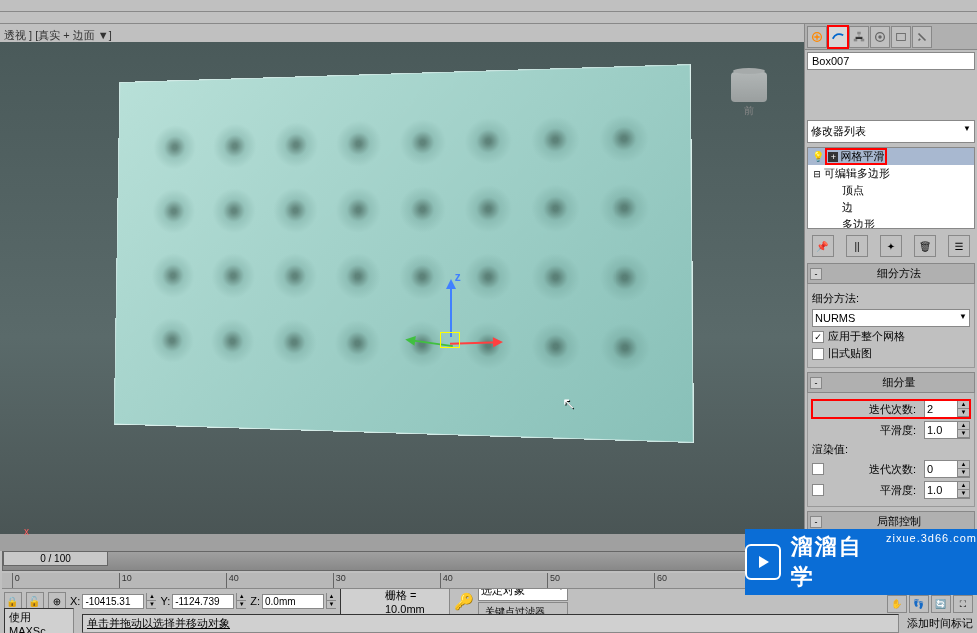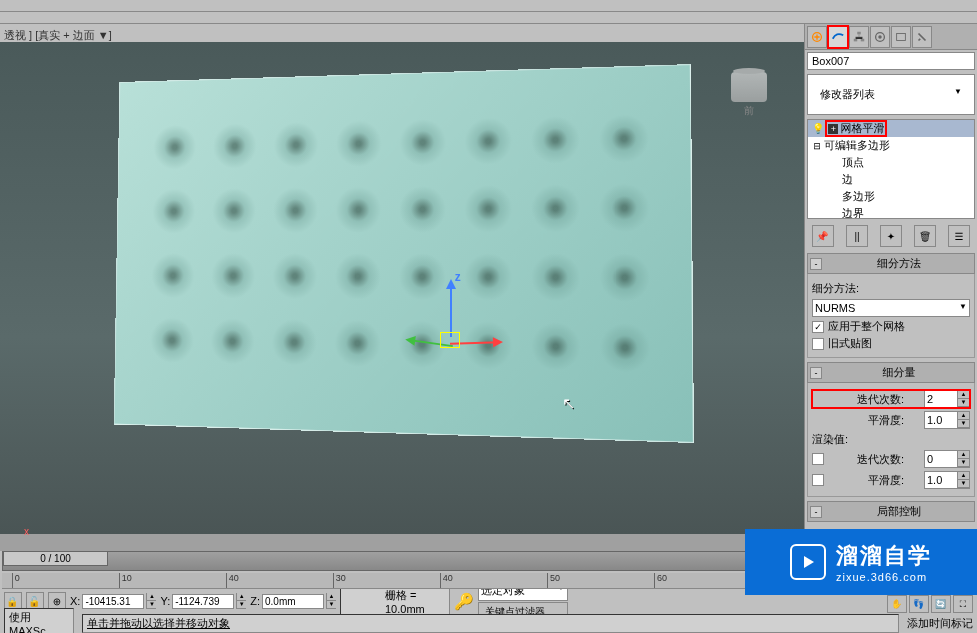--- a/index.html
+++ b/index.html
@@ -48,40 +48,40 @@
     .cmd-tabs { display: flex; height: 26px; background: #b0b0b0; border-bottom: 1px solid #888; padding: 2px; gap: 1px; }
     .cmd-tab { width: 20px; height: 22px; background: #c0c0c0; border: 1px solid #888; display: flex; align-items: center; justify-content: center; font-size: 10px; }
     .cmd-tab.active { background: #d8d8d8; }
     .cmd-tab svg { width: 14px; height: 14px; }
     
     .highlight-red { outline: 2px solid #ff0000; outline-offset: -1px; }
     
     .object-name { background: #fff; border: 1px solid #888; padding: 2px 4px; margin: 2px; font-size: 11px; }
     
     .modifier-row { display: flex; margin: 2px; gap: 2px; }
-    .modifier-dropdown { flex: 1; background: #fff; border: 1px solid #888; padding: 12px; display: flex; justify-content: space-between; font-size: 11px; }
+    .modifier-dropdown { flex: 1; background: #fff; border: 1px solid #888; padding: 3px; display: flex; justify-content: space-between; font-size: 11px; margin-top: 46px; }
     .dropdown-arrow { font-size: 8px; }
     
     .modifier-stack { background: #fff; border: 1px solid #888; margin: 2px; height: 100px; overflow-y: auto; font-size: 11px; }
     .stack-item { padding: 1px 4px; display: flex; align-items: center; gap: 2px; }
     .stack-item.selected { background: #a8b8d0; }
     .stack-item.indented { padding-left: 34px; }
     .bulb-icon { color: #ffcc00; font-size: 10px; }
     
     .stack-toolbar { display: flex; gap: 2px; margin: 4px 2px; justify-content: space-around; }
     .stack-btn { width: 22px; height: 22px; background: #c0c0c0; border: 1px solid #888; display: flex; align-items: center; justify-content: center; font-size: 10px; }
     
     .rollout { margin: 2px; }
     .rollout-header { background: #b0b0b0; border: 1px solid #888; padding: 2px; display: flex; align-items: center; font-size: 11px; }
     .rollout-toggle { width: 12px; height: 12px; background: #d0d0d0; border: 1px solid #888; display: flex; align-items: center; justify-content: center; margin-right: 4px; font-size: 9px; }
     .rollout-title { flex: 1; text-align: center; }
     .rollout-body { padding: 4px; border: 1px solid #999; border-top: none; background: #c0c0c0; }
     
     .param-row { display: flex; align-items: center; margin: 3px 0; font-size: 11px; }
-    .param-label { flex: 0 0 auto; margin-right: 20px; }
+    .param-label { flex: 0 0 auto; margin-right: 8px; }
     .spinner { display: flex; background: #fff; border: 1px solid #888; }
     .spinner input { width: 32px; border: none; padding: 1px 2px; font-size: 11px; text-align: left; }
     .spinner-btns { display: flex; flex-direction: column; width: 12px; background: #c0c0c0; border-left: 1px solid #888; }
     .spinner-btn { height: 8px; font-size: 6px; text-align: center; line-height: 6px; border-bottom: 1px solid #888; }
     
     .checkbox-row { display: flex; align-items: center; font-size: 11px; margin: 2px 0; gap: 4px; }
     .checkbox { width: 12px; height: 12px; background: #fff; border: 1px solid #888; display: flex; align-items: center; justify-content: center; font-size: 9px; }
     
     .dropdown-full { width: 100%; background: #fff; border: 1px solid #888; padding: 2px; display: flex; justify-content: space-between; font-size: 11px; }
     
@@ -100,21 +100,21 @@
     .coord-input { display: flex; align-items: center; gap: 2px; }
     .coord-input input { width: 62px; background: #fff; border: 1px solid #888; padding: 1px 2px; font-size: 10px; }
     .coord-input .spinner-btns { display: flex; flex-direction: column; width: 10px; background: #c0c0c0; }
     
     .status-bar { display: flex; align-items: center; padding: 2px 4px; font-size: 11px; gap: 8px; height: 20px; }
     .status-field { background: #d0d0d0; border: 1px inset #888; padding: 1px 4px; }
     .auto-key-btn { padding: 2px 6px; border: 1px solid #888; background: #c0c0c0; font-size: 10px; }
     
     .watermark { position: absolute; bottom: 38px; right: 0; width: 232px; height: 66px; background: #0a6dd6; display: flex; align-items: center; justify-content: center; gap: 10px; color: #fff; z-index: 100; }
     .watermark-icon { width: 36px; height: 36px; border: 2px solid #fff; border-radius: 6px; display: flex; align-items: center; justify-content: center; }
-    .watermark-text { display: flex; flex-direction: column; }
+    .watermark-text { display: flex; flex-direction: row; }
     .watermark-main { font-size: 22px; font-weight: bold; letter-spacing: 2px; }
     .watermark-sub { font-size: 11px; letter-spacing: 1px; }
     
     .bottom-right-btns { display: flex; gap: 2px; padding: 2px; }
     .nav-btn { width: 20px; height: 18px; background: #c0c0c0; border: 1px solid #888; font-size: 9px; display: flex; align-items: center; justify-content: center; }
 
     .key-controls { display: flex; gap: 2px; align-items: center; font-size: 10px;}
   </style>
 </head>
 <body>

